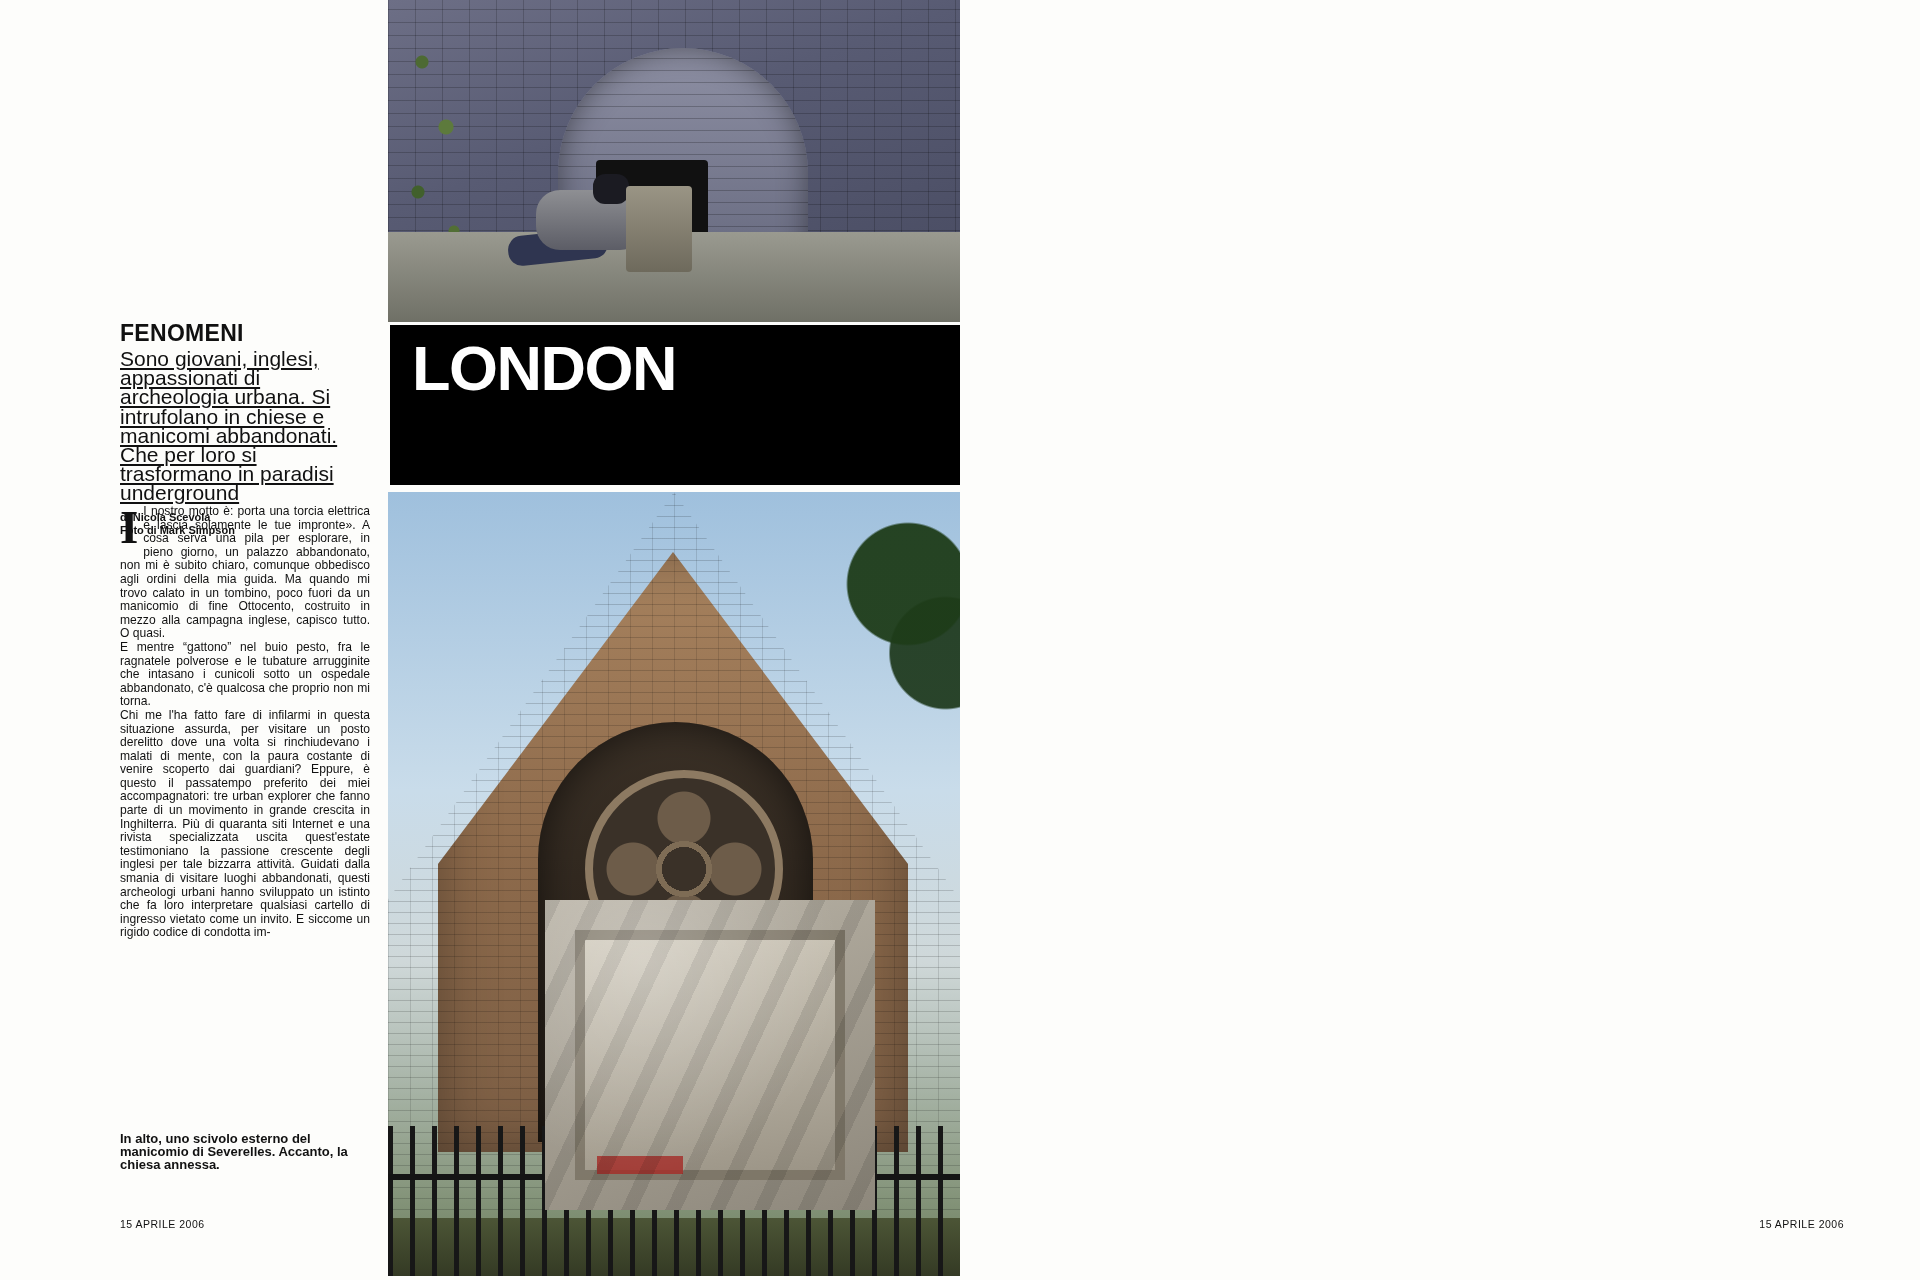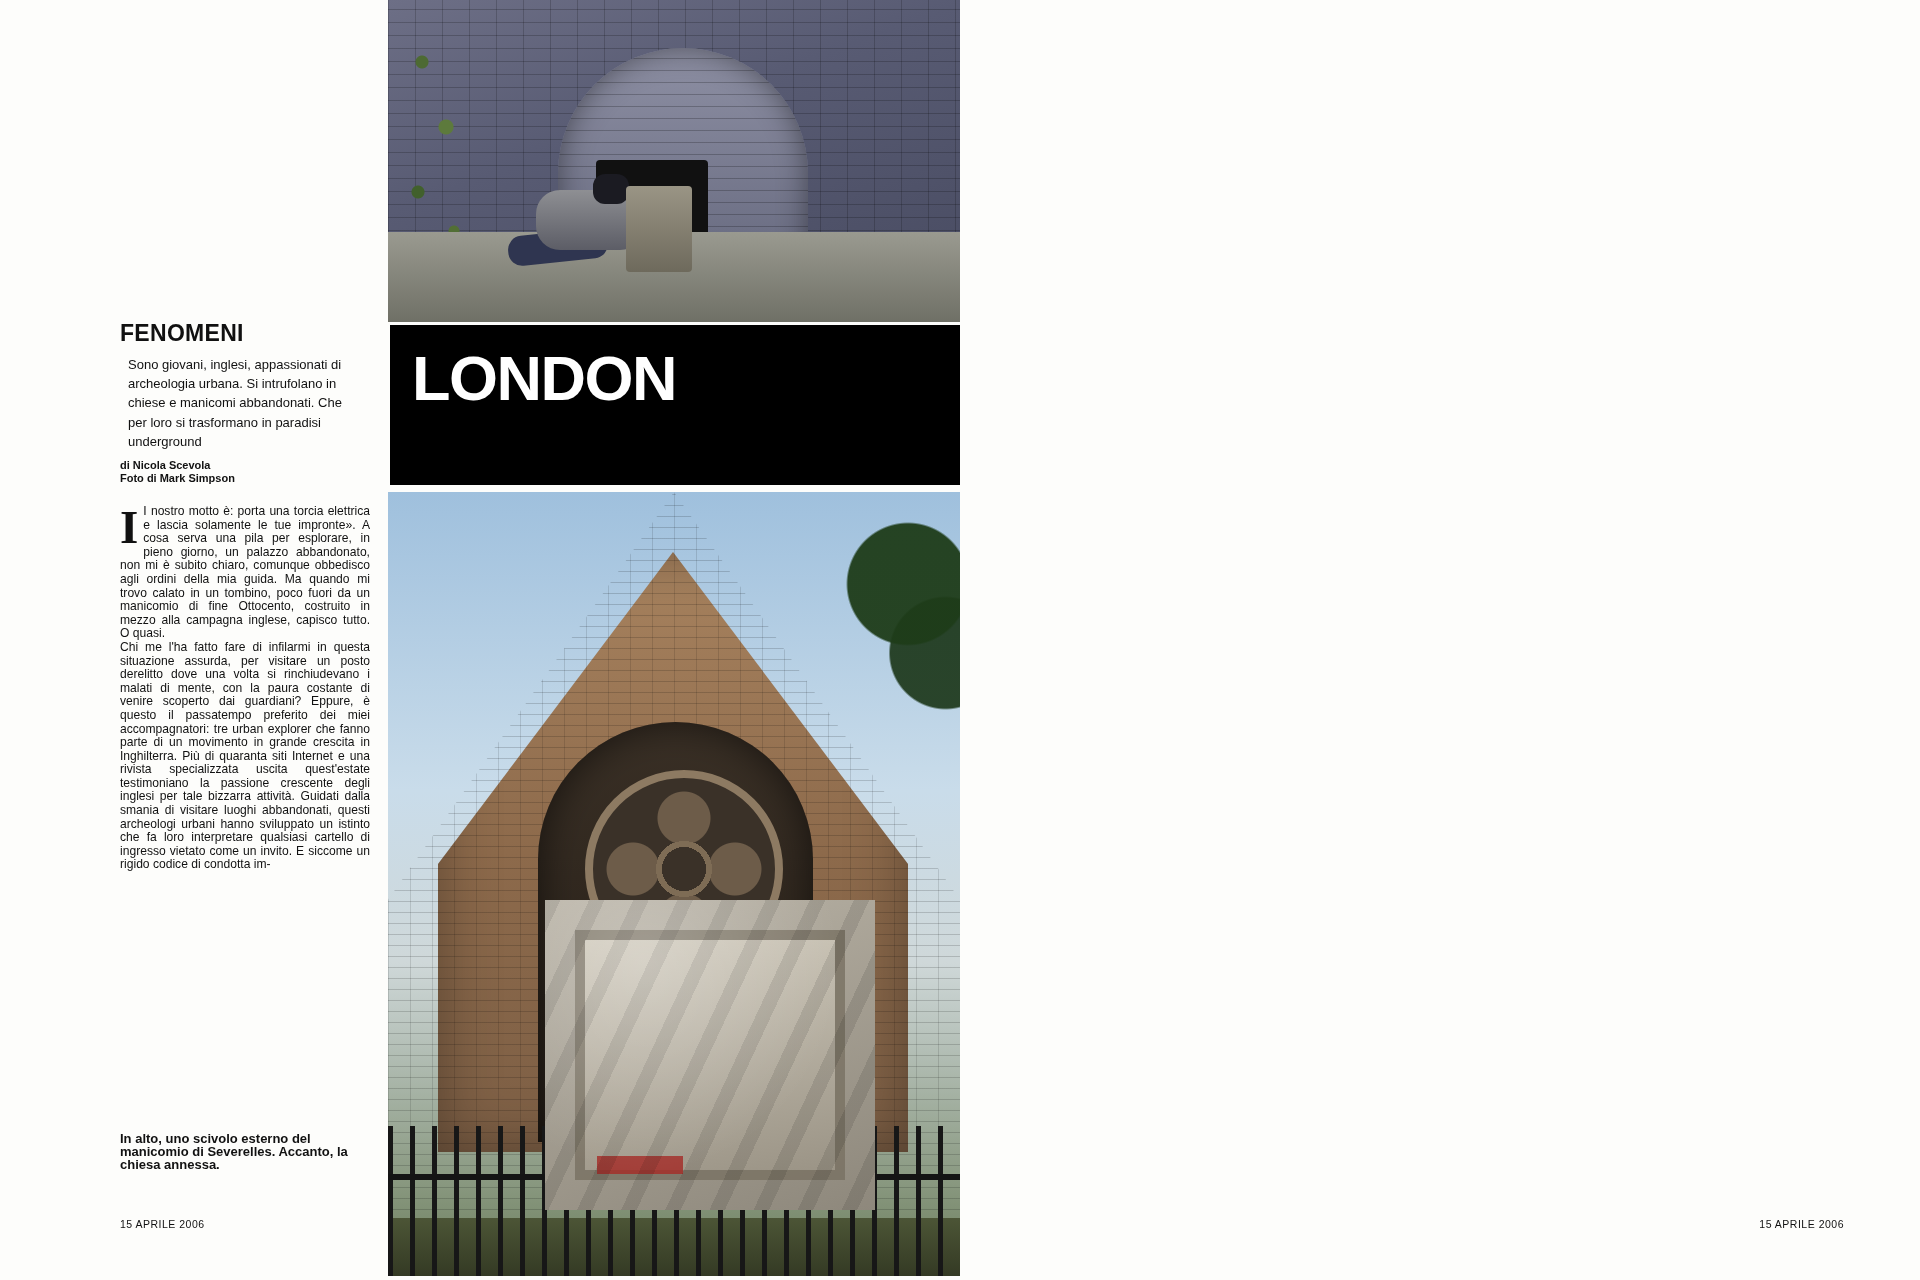--- a/index.html
+++ b/index.html
@@ -27,41 +27,42 @@
 
   
   #kicker{
     position:absolute;left:120px;top:320px;width:240px;
   }
   #kicker .fen{
     font-size:23px;font-weight:bold;letter-spacing:.3px;color:#111;margin:0 0 2px 0;
     font-family:"Liberation Sans", sans-serif;
   }
   #kicker .dek{
-    font-size:13px;line-height:19.2px;color:#111;margin:8px;
-    font-family:"Liberation Sans", sans-serif;
+    font-size:21px;line-height:19.2px;color:#111;margin:0;
+    font-family:"Liberation Sans", sans-serif;
+    text-decoration:underline;
   }
   #kicker .byline{
     font-size:11px;font-weight:bold;margin-top:8px;line-height:13px;color:#111;
   }
 
   
   #title-box{
     position:absolute;left:390px;top:325px;width:570px;height:160px;
     background:#000;
   }
   #title-box .t1,#title-box .t2{
     color:#fff;font-weight:bold;
     font-family:"Liberation Sans", sans-serif;
     letter-spacing:-1.5px;
     font-size:63px;line-height:62px;
     margin-left:22px;
     text-shadow:0 0 0 #000;
   }
-  #title-box .t1{padding-top:22px;}
+  #title-box .t1{padding-top:12px;}
 
   
   #lcol1{position:absolute;left:120px;top:505px;width:250px;height:660px;}
   #lcol1 .dropcap{
     float:left;font-size:47px;line-height:37px;font-weight:bold;
     margin:4px 5px 0 0;font-family:"Liberation Serif", serif;
   }
   #lcap-bottom{
     position:absolute;left:120px;top:1133px;width:250px;
     font-size:13px;line-height:12.8px;font-weight:bold;color:#111;
@@ -214,20 +215,21 @@
         <div>Foto di Mark Simpson</div>
       </div>
     </div>
 
     <div id="title-box">
       <div class="t1">LONDON</div>
     </div>
 
     <div id="lcol1" class="col-text">
       <p><span class="dropcap">I</span><span>I nostro motto è: porta una torcia elettrica e lascia solamente le tue impronte». A cosa serva una pila per esplorare, in pieno giorno, un palazzo abbandonato, non mi è subito chiaro, comunque obbedisco agli ordini della mia guida. Ma quando mi trovo calato in un tombino, poco fuori da un manicomio di fine Ottocento, costruito in mezzo alla campagna inglese, capisco tutto. O quasi.</span></p>
+      <p>E mentre “gattono” nel buio pesto, fra le ragnatele polverose e le tubature arrugginite che intasano i cunicoli sotto un ospedale abbandonato, c'è qualcosa che proprio non mi torna.</p>
       <p>Chi me l'ha fatto fare di infilarmi in questa situazione assurda, per visitare un posto derelitto dove una volta si rinchiudevano i malati di mente, con la paura costante di venire scoperto dai guardiani? Eppure, è questo il passatempo preferito dei miei accompagnatori: tre urban explorer che fanno parte di un movimento in grande crescita in Inghilterra. Più di quaranta siti Internet e una rivista specializzata uscita quest'estate testimoniano la passione crescente degli inglesi per tale bizzarra attività. Guidati dalla smania di visitare luoghi abbandonati, questi archeologi urbani hanno sviluppato un istinto che fa loro interpretare qualsiasi cartello di ingresso vietato come un invito. E siccome un rigido codice di condotta im-</p>
     </div>
 
     <div id="lcap-bottom">In alto, uno scivolo esterno del manicomio di Severelles. Accanto, la chiesa annessa.</div>
     <div id="lfolio">15 APRILE 2006</div>
 
     <div class="photo" id="photo-chapel">
       <div class="sky"></div>
       <div class="tree"></div>
       <div class="gable"></div>

